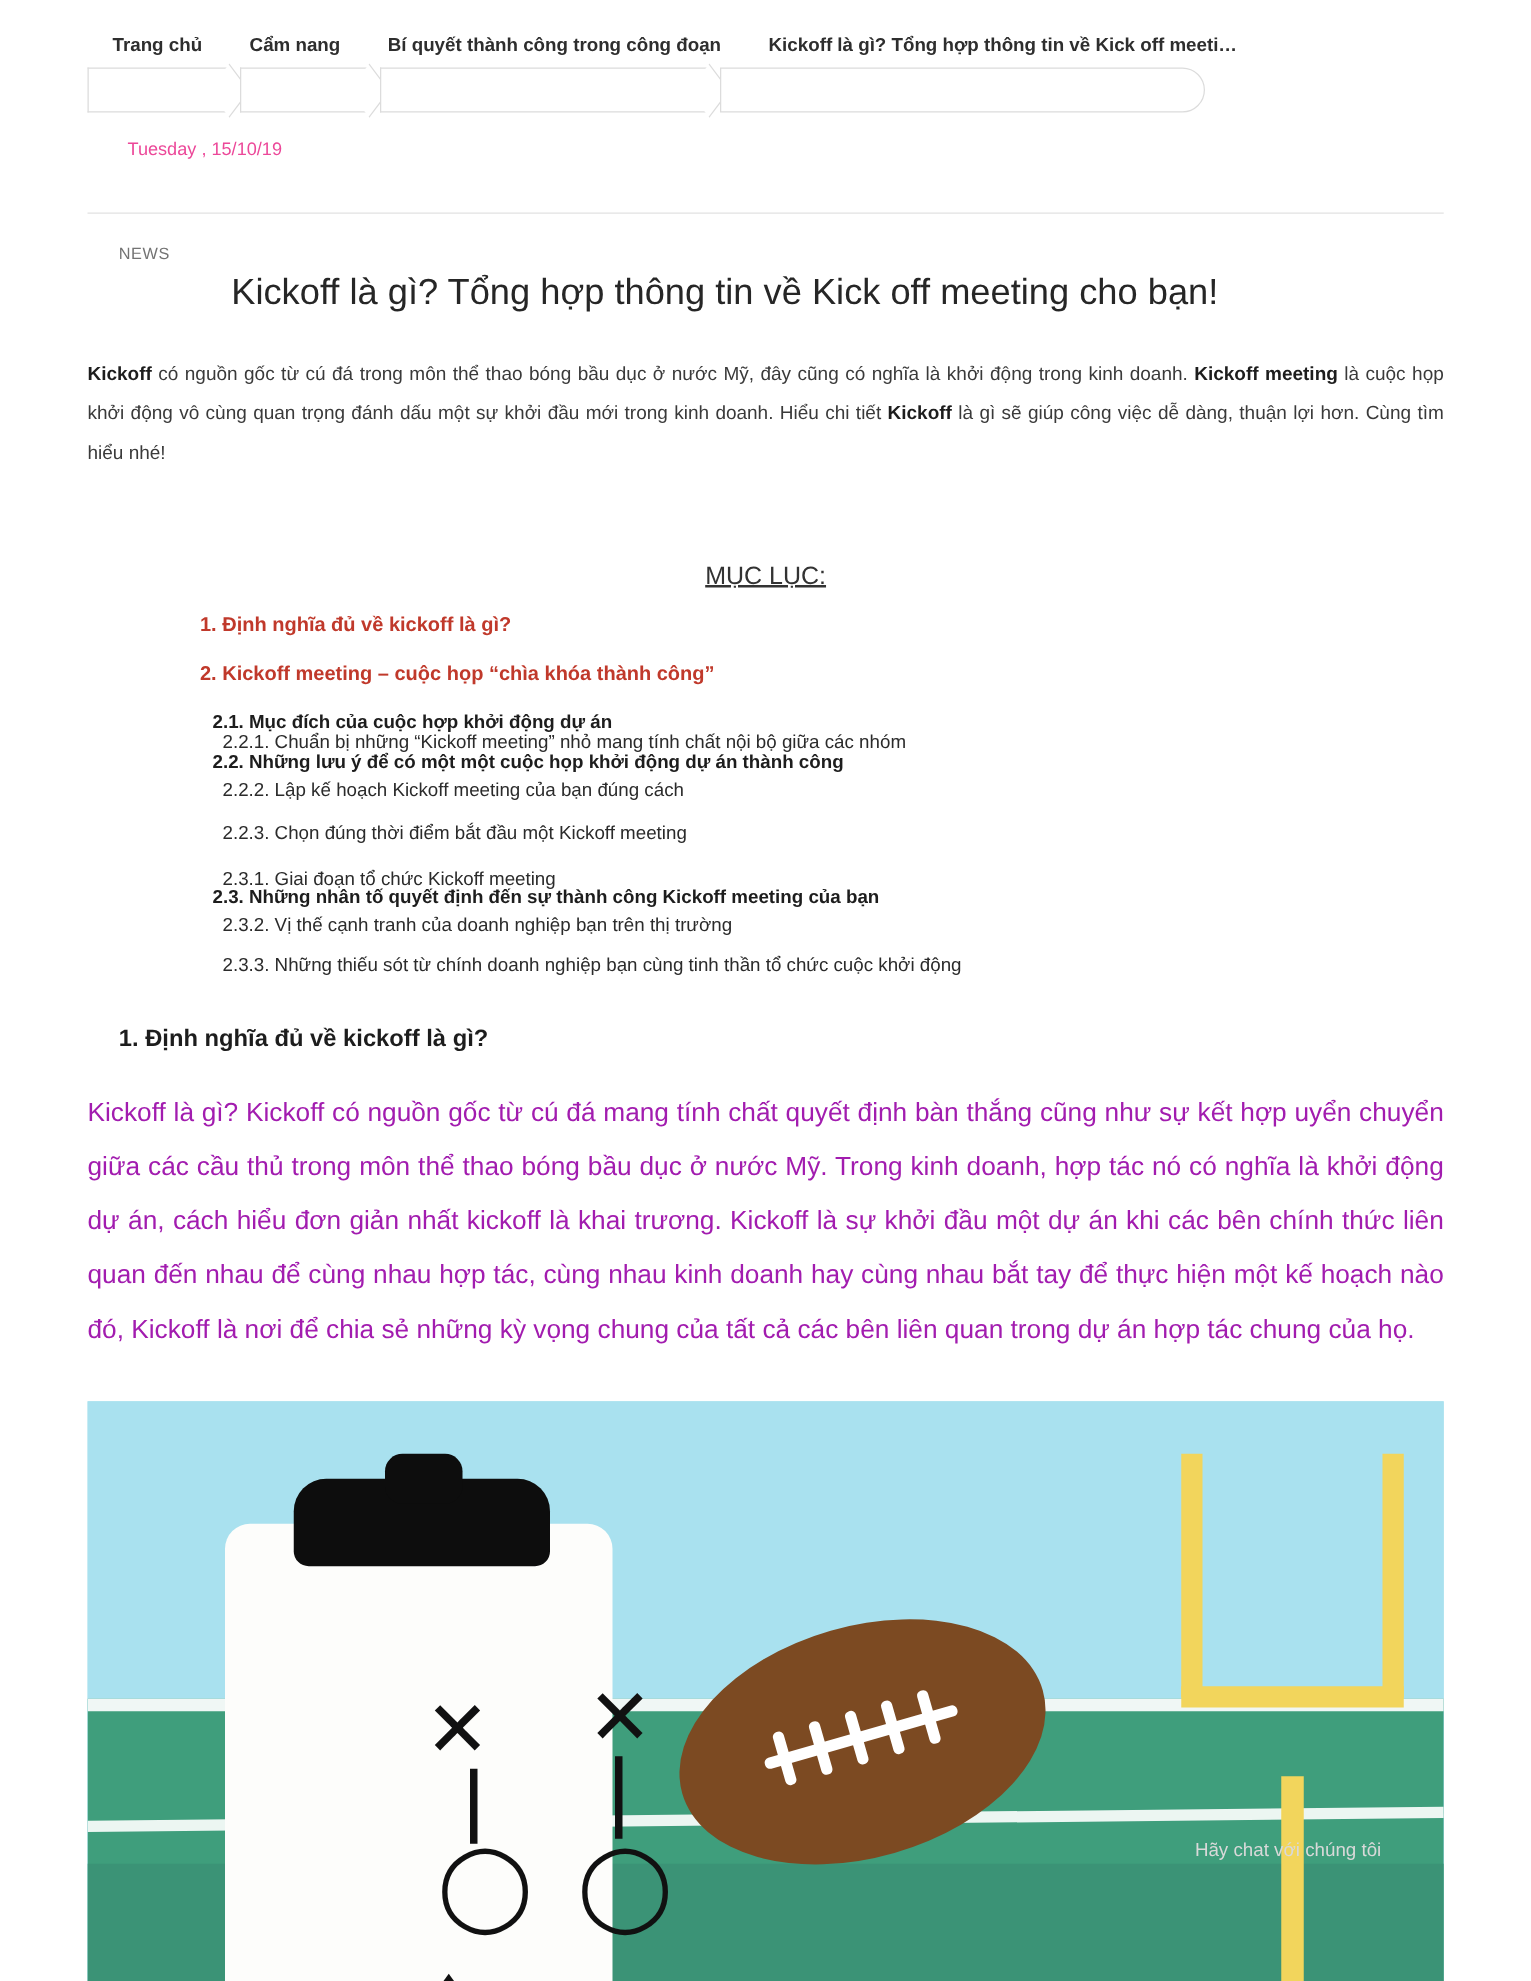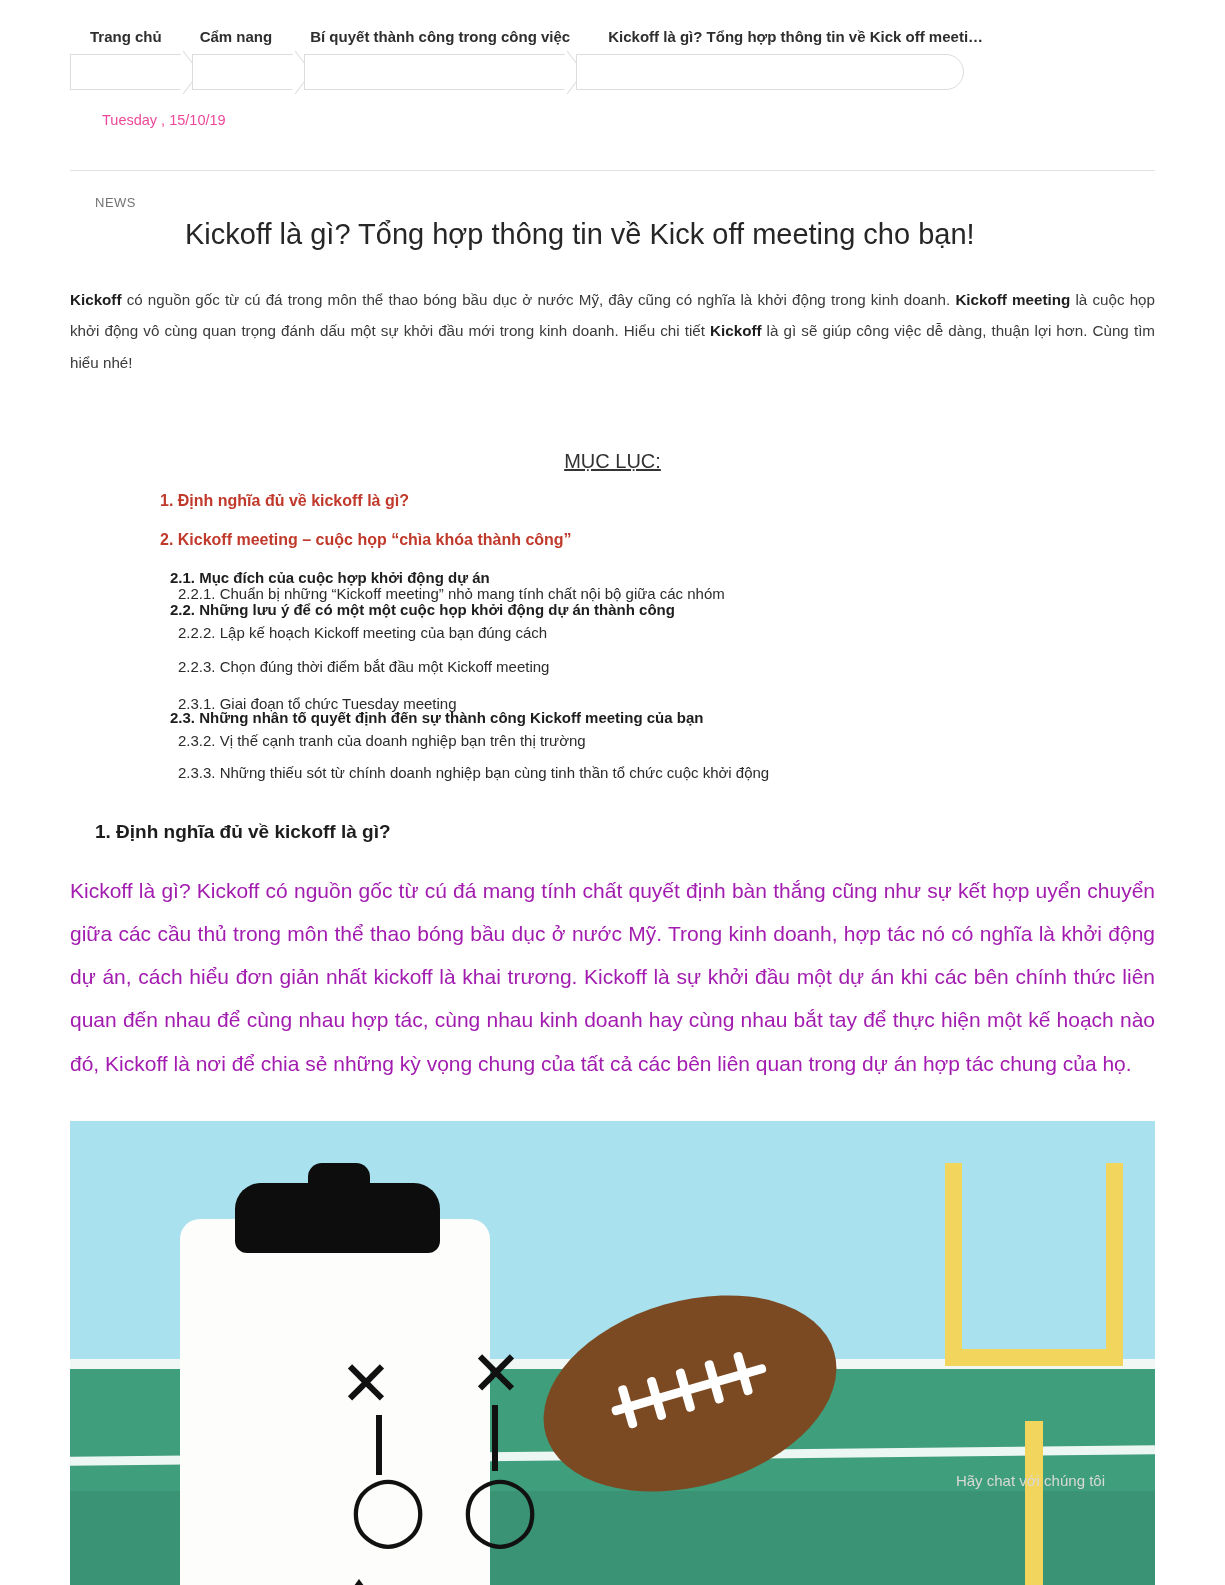--- a/index.html
+++ b/index.html
@@ -343,21 +343,21 @@
 <body>
 
 <div class="page">
 
   <div class="breadcrumb">
     <div class="crumb-labels">
       <span class="crumb">Trang chủ</span>
       <span class="crumb-sep"></span>
       <span class="crumb">Cẩm nang</span>
       <span class="crumb-sep"></span>
-      <span class="crumb">Bí quyết thành công trong công việc</span>
+      <span class="crumb">Bí quyết thành công trong công đoạn</span>
       <span class="crumb-sep"></span>
       <span class="crumb crumb-last">Kickoff là gì? Tổng hợp thông tin về Kick off meeti…</span>
     </div>
     <div class="crumb-boxes">
       <div class="crumb-box b1"></div>
       <div class="crumb-box b2"></div>
       <div class="crumb-box b3"></div>
       <div class="crumb-box b4"></div>
     </div>
   </div>
@@ -390,21 +390,21 @@
         <div class="r-c">
             <div class="toc-l2">2.2. Những lưu ý để có một một cuộc họp khởi động dự án thành công</div>
           </div>
         <div class="r-d">
             <div class="toc-l3">2.2.2. Lập kế hoạch Kickoff meeting của bạn đúng cách</div>
           </div>
         <div class="r-e">
             <div class="toc-l3">2.2.3. Chọn đúng thời điểm bắt đầu một Kickoff meeting</div>
           </div>
         <div class="r-f">
-            <div class="toc-l3">2.3.1. Giai đoạn tổ chức Tuesday meeting</div>
+            <div class="toc-l3">2.3.1. Giai đoạn tổ chức Kickoff meeting</div>
           </div>
         <div class="r-g">
             <div class="toc-l2">2.3. Những nhân tố quyết định đến sự thành công Kickoff meeting của bạn</div>
           </div>
         <div class="r-h">
             <div class="toc-l3">2.3.2. Vị thế cạnh tranh của doanh nghiệp bạn trên thị trường</div>
           </div>
         <div class="r-i">
             <div class="toc-l3">2.3.3. Những thiếu sót từ chính doanh nghiệp bạn cùng tinh thần tổ chức cuộc khởi động</div>
           </div>

